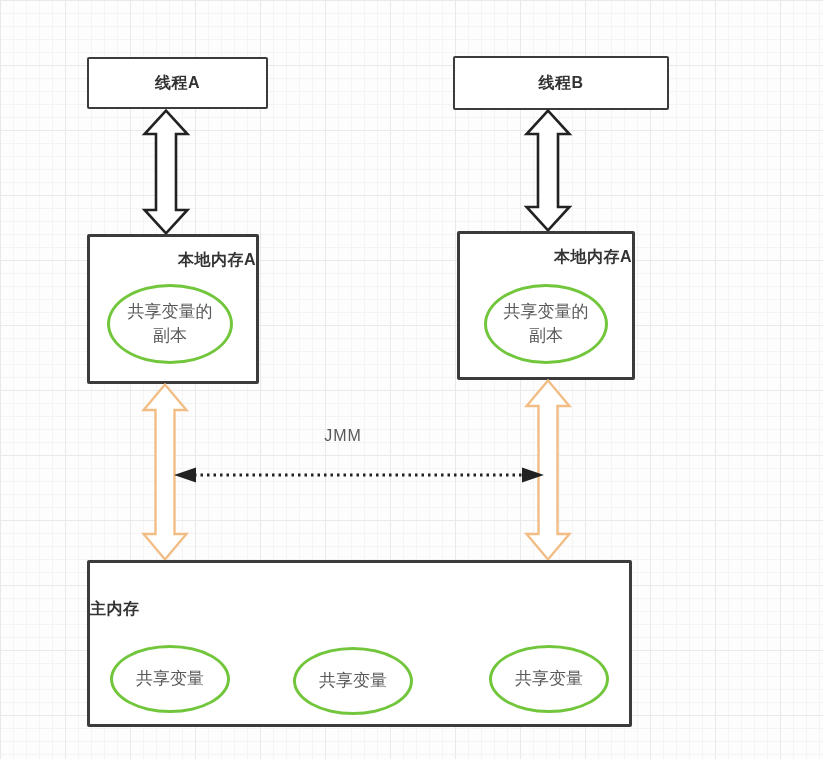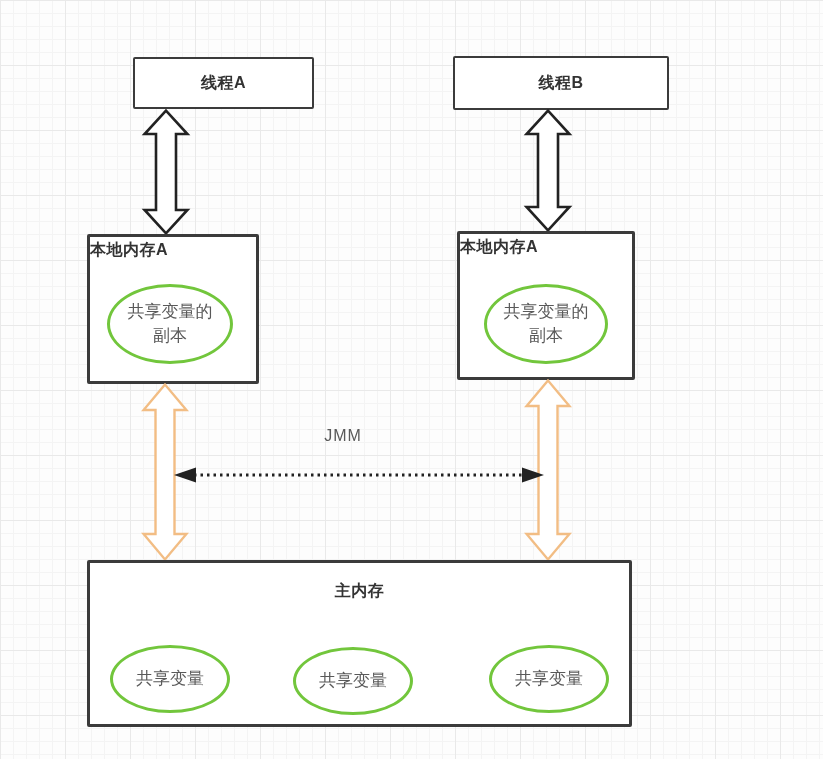--- a/index.html
+++ b/index.html
@@ -34,27 +34,27 @@
     border-width: 2.5px;
   }
   .node-title {
     font-size: 16px;
     font-weight: bold;
     color: var(--text_dark, #333333);
     letter-spacing: 0.5px;
   }
   .node--memory .node-title {
     display: block;
-    text-align: left;
-    padding-top: 3px;
+    text-align: right;
+    padding-top: 13px;
   }
   .node--main .node-title {
     display: block;
-    text-align: center;
-    padding-top: 18px;
+    text-align: left;
+    padding-top: 36px;
   }
   .ellipse {
     position: absolute;
     box-sizing: border-box;
     background: #ffffff;
     border: 3px solid var(--green, #72c63c);
     border-radius: 50%;
     display: flex;
     align-items: center;
     justify-content: center;
@@ -92,21 +92,21 @@
     font-size: 16px;
     letter-spacing: 1px;
     color: var(--text_gray, #666666);
   }
 </style>
 </head>
 <body>
 
 <div class="canvas">
 
-  <div class="node node--thread" style="left:87px; top:57px; width:181px; height:52px;margin-left:46px;">
+  <div class="node node--thread" style="left:87px; top:57px; width:181px; height:52px;">
     <span class="node-title">线程A</span>
   </div>
 
   <div class="node node--thread" style="left:453px; top:56px; width:216px; height:54px;">
     <span class="node-title">线程B</span>
   </div>
 
   <svg class="arrow arrow--black" style="left:143px; top:109px;" width="46" height="126">
       <polygon points="23,1.6 1.6,25 13,25 13,101 1.6,101 23,124.4 44.4,101 33,101 33,25 44.4,25"></polygon>
     </svg>

